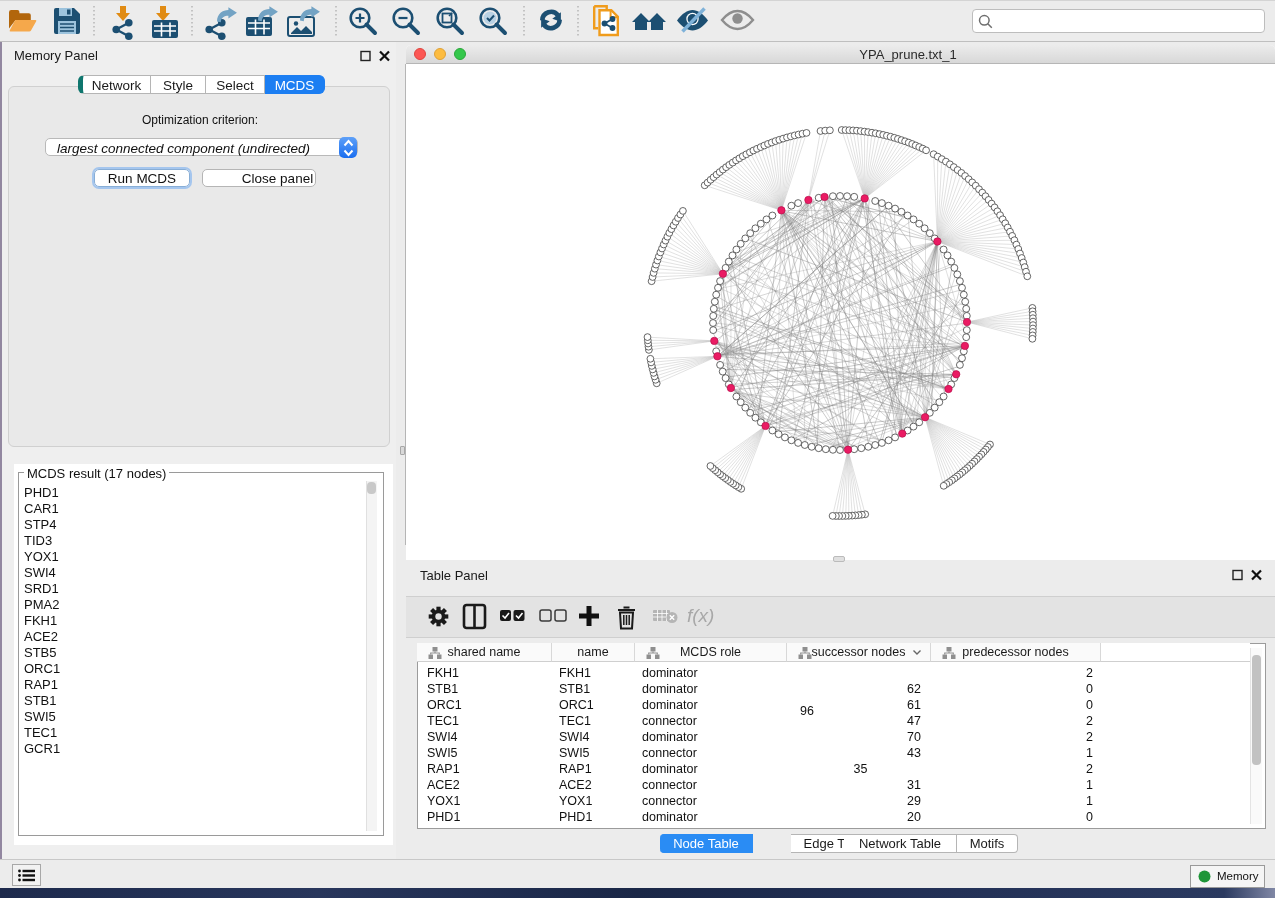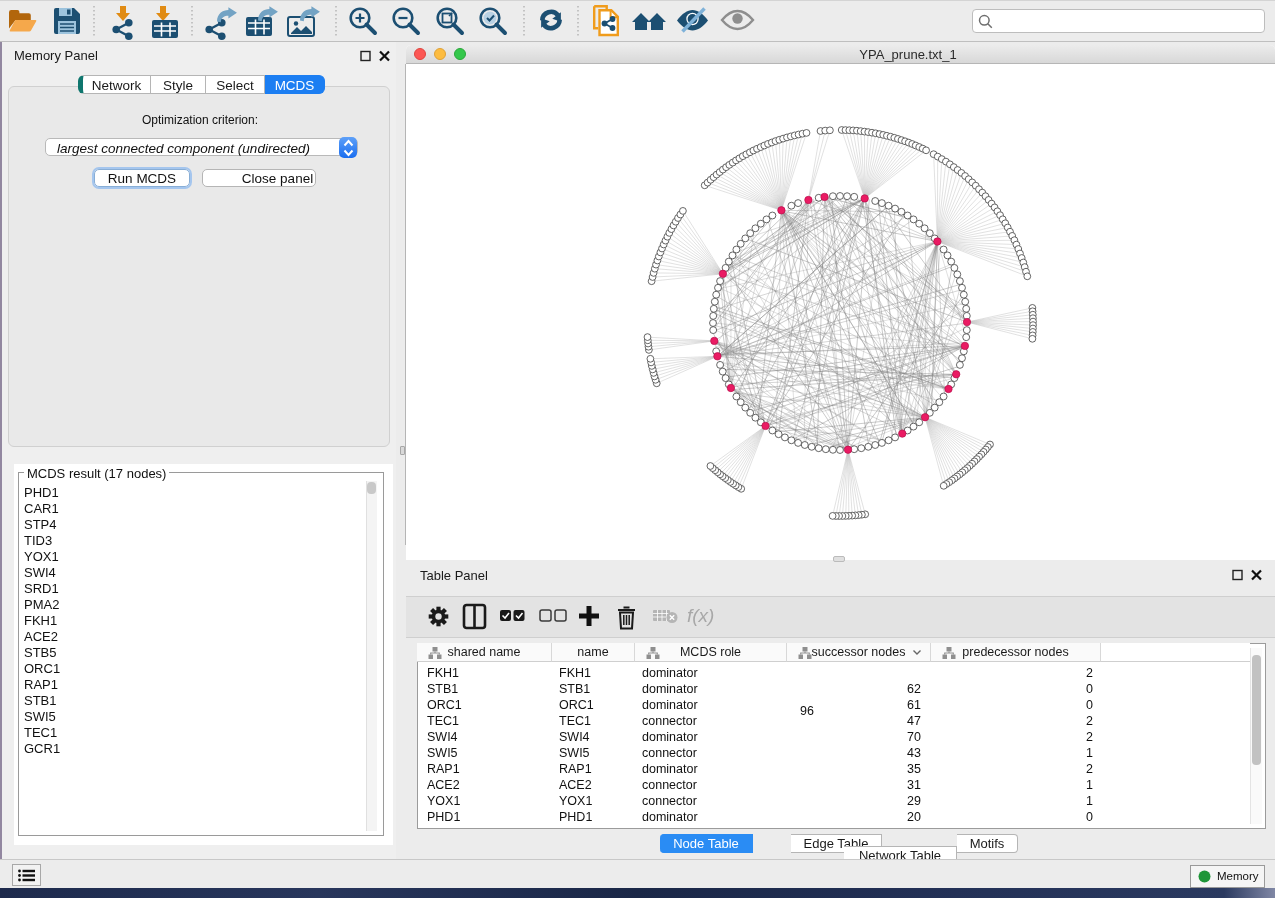--- a/index.html
+++ b/index.html
@@ -840,42 +840,42 @@
 <div class="row" style="left:800px;top:729px;width:121px;text-align:right;">70</div>
 <div class="row" style="left:980px;top:729px;width:113px;text-align:right;">2</div>
 <div class="row" style="left:427px;top:745px;">SWI5</div>
 <div class="row" style="left:559px;top:745px;">SWI5</div>
 <div class="row" style="left:642px;top:745px;">connector</div>
 <div class="row" style="left:800px;top:745px;width:121px;text-align:right;">43</div>
 <div class="row" style="left:980px;top:745px;width:113px;text-align:right;">1</div>
 <div class="row" style="left:427px;top:761px;">RAP1</div>
 <div class="row" style="left:559px;top:761px;">RAP1</div>
 <div class="row" style="left:642px;top:761px;">dominator</div>
-<div class="row" style="left:800px;top:761px;width:121px;text-align:right;">35</div>
+<div class="row" style="left:800px;top:761px;width:121px;text-align:center;">35</div>
 <div class="row" style="left:980px;top:761px;width:113px;text-align:right;">2</div>
 <div class="row" style="left:427px;top:777px;">ACE2</div>
 <div class="row" style="left:559px;top:777px;">ACE2</div>
 <div class="row" style="left:642px;top:777px;">connector</div>
 <div class="row" style="left:800px;top:777px;width:121px;text-align:right;">31</div>
 <div class="row" style="left:980px;top:777px;width:113px;text-align:right;">1</div>
 <div class="row" style="left:427px;top:793px;">YOX1</div>
 <div class="row" style="left:559px;top:793px;">YOX1</div>
 <div class="row" style="left:642px;top:793px;">connector</div>
 <div class="row" style="left:800px;top:793px;width:121px;text-align:right;">29</div>
 <div class="row" style="left:980px;top:793px;width:113px;text-align:right;">1</div>
 <div class="row" style="left:427px;top:809px;">PHD1</div>
 <div class="row" style="left:559px;top:809px;">PHD1</div>
 <div class="row" style="left:642px;top:809px;">dominator</div>
 <div class="row" style="left:800px;top:809px;width:121px;text-align:right;">20</div>
 <div class="row" style="left:980px;top:809px;width:113px;text-align:right;">0</div>
 <div id="tblscroll" class="abs"></div>
 <div id="tblthumb" class="abs"></div>
 <div class="btab" style="left:660px;width:93px;background:#2a8cf4;color:#fff;border-color:#2a8cf4;border-radius:4px 0 0 4px;">Node Table</div>
 <div class="btab" style="left:753px;width:91px;margin-left:38px;">Edge Table</div>
-<div class="btab" style="left:844px;width:113px;margin-top:12px;">Network Table</div>
+<div class="btab" style="left:844px;width:113px;">Network Table</div>
 <div class="btab" style="left:957px;width:61px;border-radius:0 4px 4px 0;">Motifs</div>
 <div id="statusbar" class="abs"></div>
 <div id="listbtn" class="abs"></div>
 <div id="membtn" class="abs">Memory</div>
 <div id="desktop" class="abs"></div>
 <svg class="abs" style="left:0;top:0;" width="1275" height="42" viewBox="0 0 1275 42">
     <line x1="94" y1="6" x2="94" y2="36" stroke="#9a9a9a" stroke-width="1" stroke-dasharray="1.5,2.5"></line>
     <line x1="192" y1="6" x2="192" y2="36" stroke="#9a9a9a" stroke-width="1" stroke-dasharray="1.5,2.5"></line>
     <line x1="336" y1="6" x2="336" y2="36" stroke="#9a9a9a" stroke-width="1" stroke-dasharray="1.5,2.5"></line>
     <line x1="524" y1="6" x2="524" y2="36" stroke="#9a9a9a" stroke-width="1" stroke-dasharray="1.5,2.5"></line>

